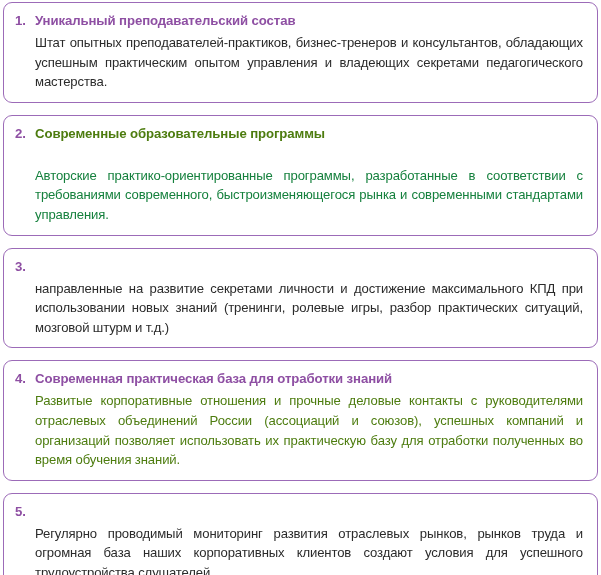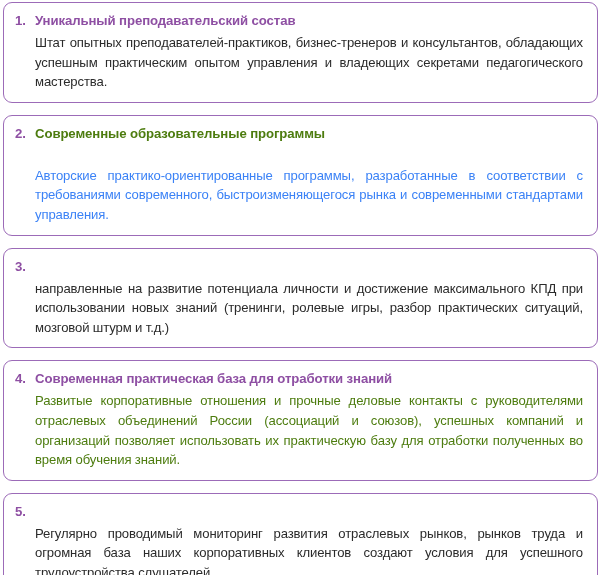--- a/index.html
+++ b/index.html
@@ -81,28 +81,28 @@
       <span class="card-title" style="color: rgb(142, 79, 163);">Уникальный преподавательский состав</span>
     </div>
     <p class="card-body" style="color: rgb(43, 43, 43);">Штат опытных преподавателей-практиков, бизнес-тренеров и консультантов, обладающих успешным практическим опытом управления и владеющих секретами педагогического мастерства.</p>
   </div>
 
   <div class="advantage-card" style="border-color: rgb(156, 107, 184);">
     <div class="card-heading">
       <span class="card-number" style="color: rgb(142, 79, 163);">2.</span>
       <span class="card-title" style="color: #4d7c0f;">Современные образовательные программы</span>
     </div>
-    <p class="card-body" style="color: #3b82f6; margin-top: 24px;">Авторские практико-ориентированные программы, разработанные в соответствии с требованиями современного, быстроизменяющегося рынка и современными стандартами управления.</p>
+    <p class="card-body" style="color: #15803d; margin-top: 24px;">Авторские практико-ориентированные программы, разработанные в соответствии с требованиями современного, быстроизменяющегося рынка и современными стандартами управления.</p>
   </div>
 
   <div class="advantage-card" style="border-color: rgb(156, 107, 184);">
     <div class="card-heading">
       <span class="card-number" style="color: rgb(142, 79, 163);">3.</span>
     </div>
-    <p class="card-body" style="color: rgb(43, 43, 43);">направленные на развитие потенциала личности и достижение максимального КПД при использовании новых знаний (тренинги, ролевые игры, разбор практических ситуаций, мозговой штурм и т.д.)</p>
+    <p class="card-body" style="color: rgb(43, 43, 43);">направленные на развитие секретами личности и достижение максимального КПД при использовании новых знаний (тренинги, ролевые игры, разбор практических ситуаций, мозговой штурм и т.д.)</p>
   </div>
 
   <div class="advantage-card" style="border-color: rgb(156, 107, 184);">
     <div class="card-heading">
       <span class="card-number" style="color: rgb(142, 79, 163);">4.</span>
       <span class="card-title" style="color: rgb(142, 79, 163);">Современная практическая база для отработки знаний</span>
     </div>
     <p class="card-body" style="color: #4d7c0f;">Развитые корпоративные отношения и прочные деловые контакты с руководителями отраслевых объединений России (ассоциаций и союзов), успешных компаний и организаций позволяет использовать их практическую базу для отработки полученных во время обучения знаний.</p>
   </div>
 

